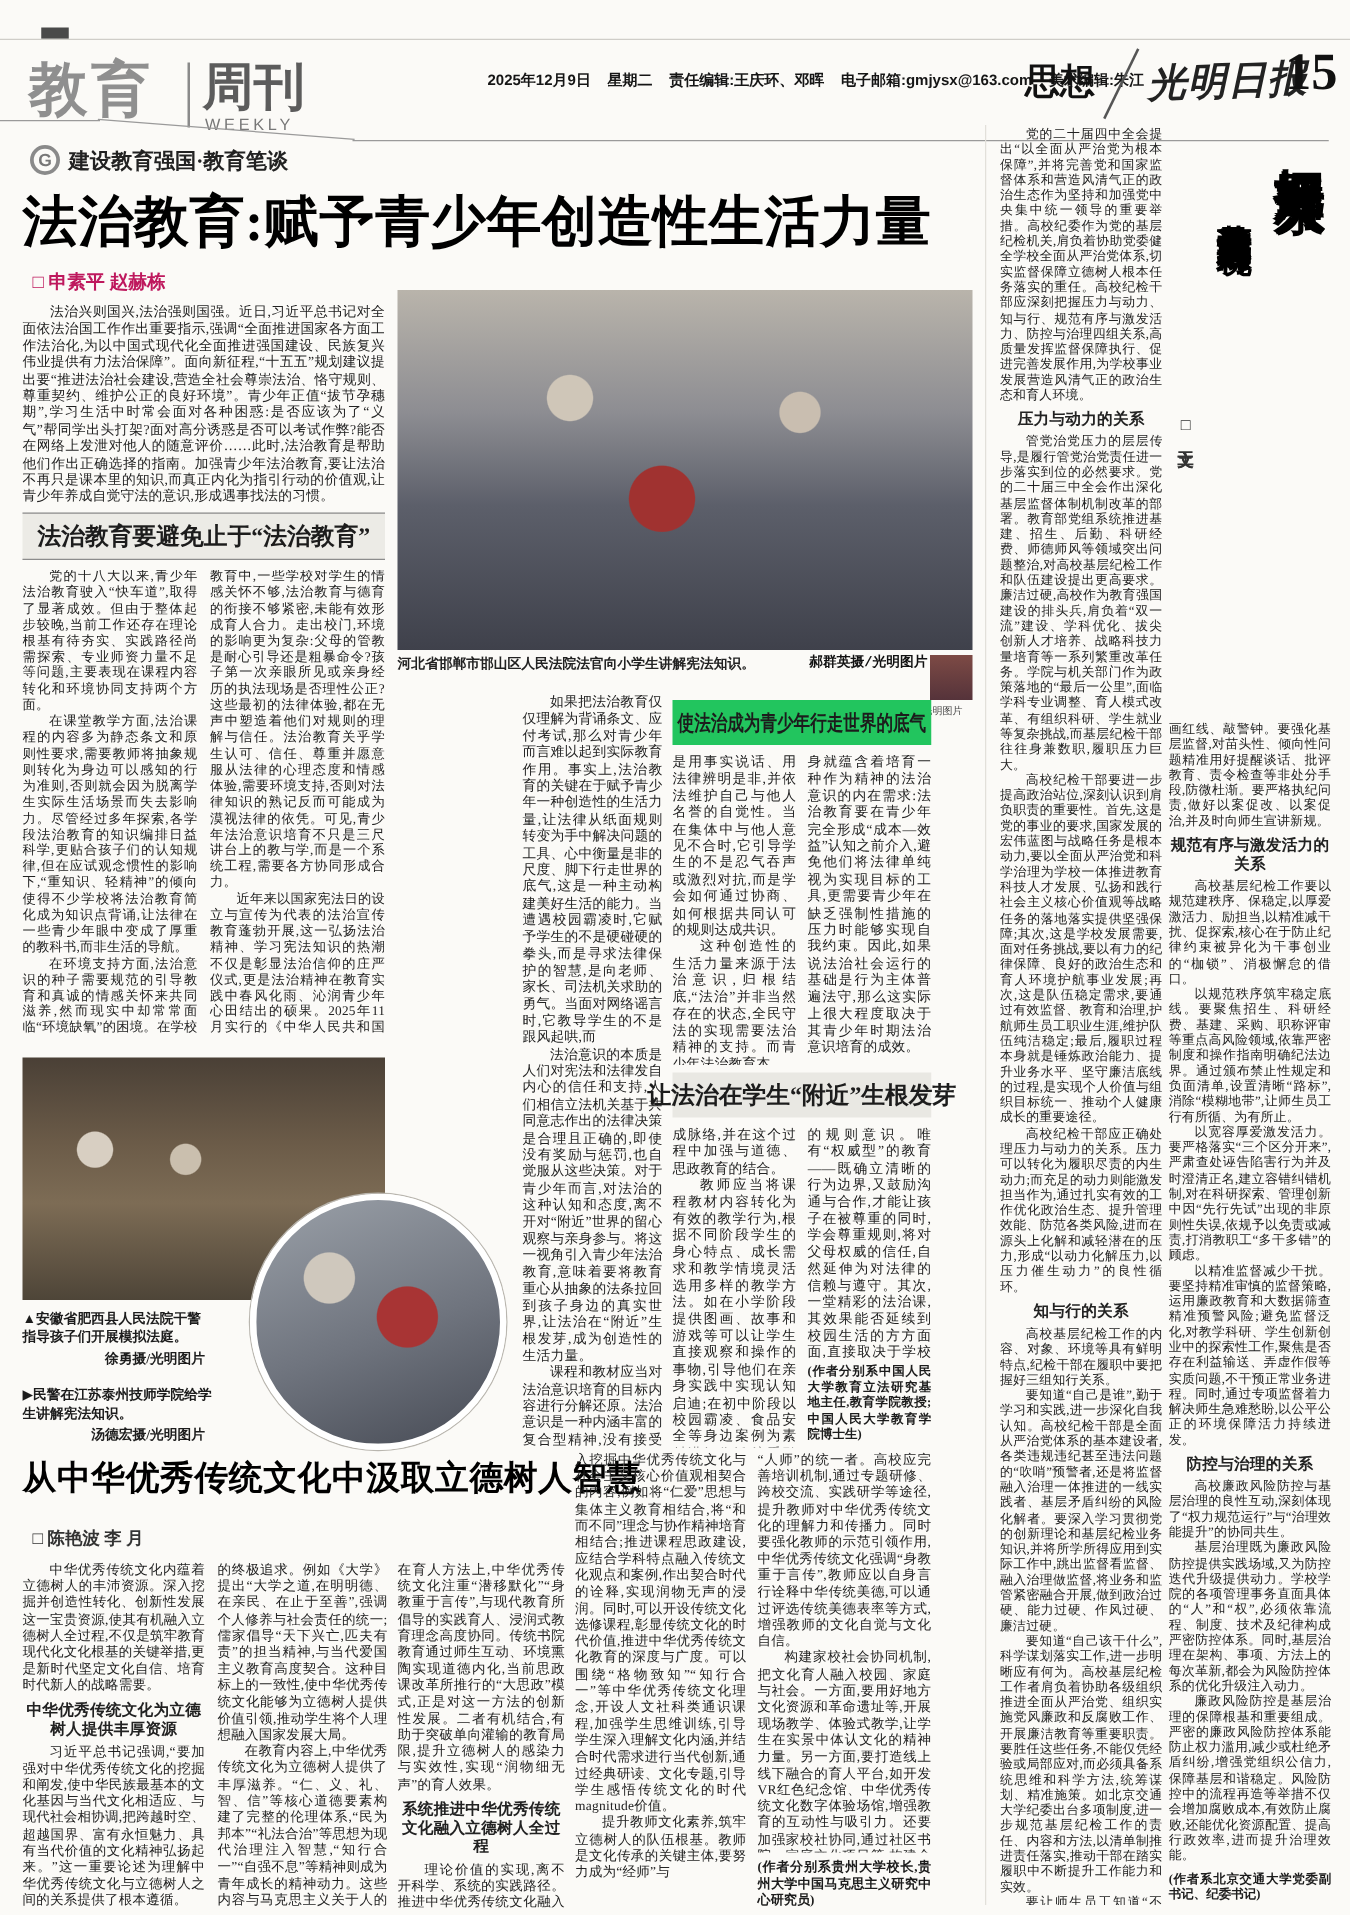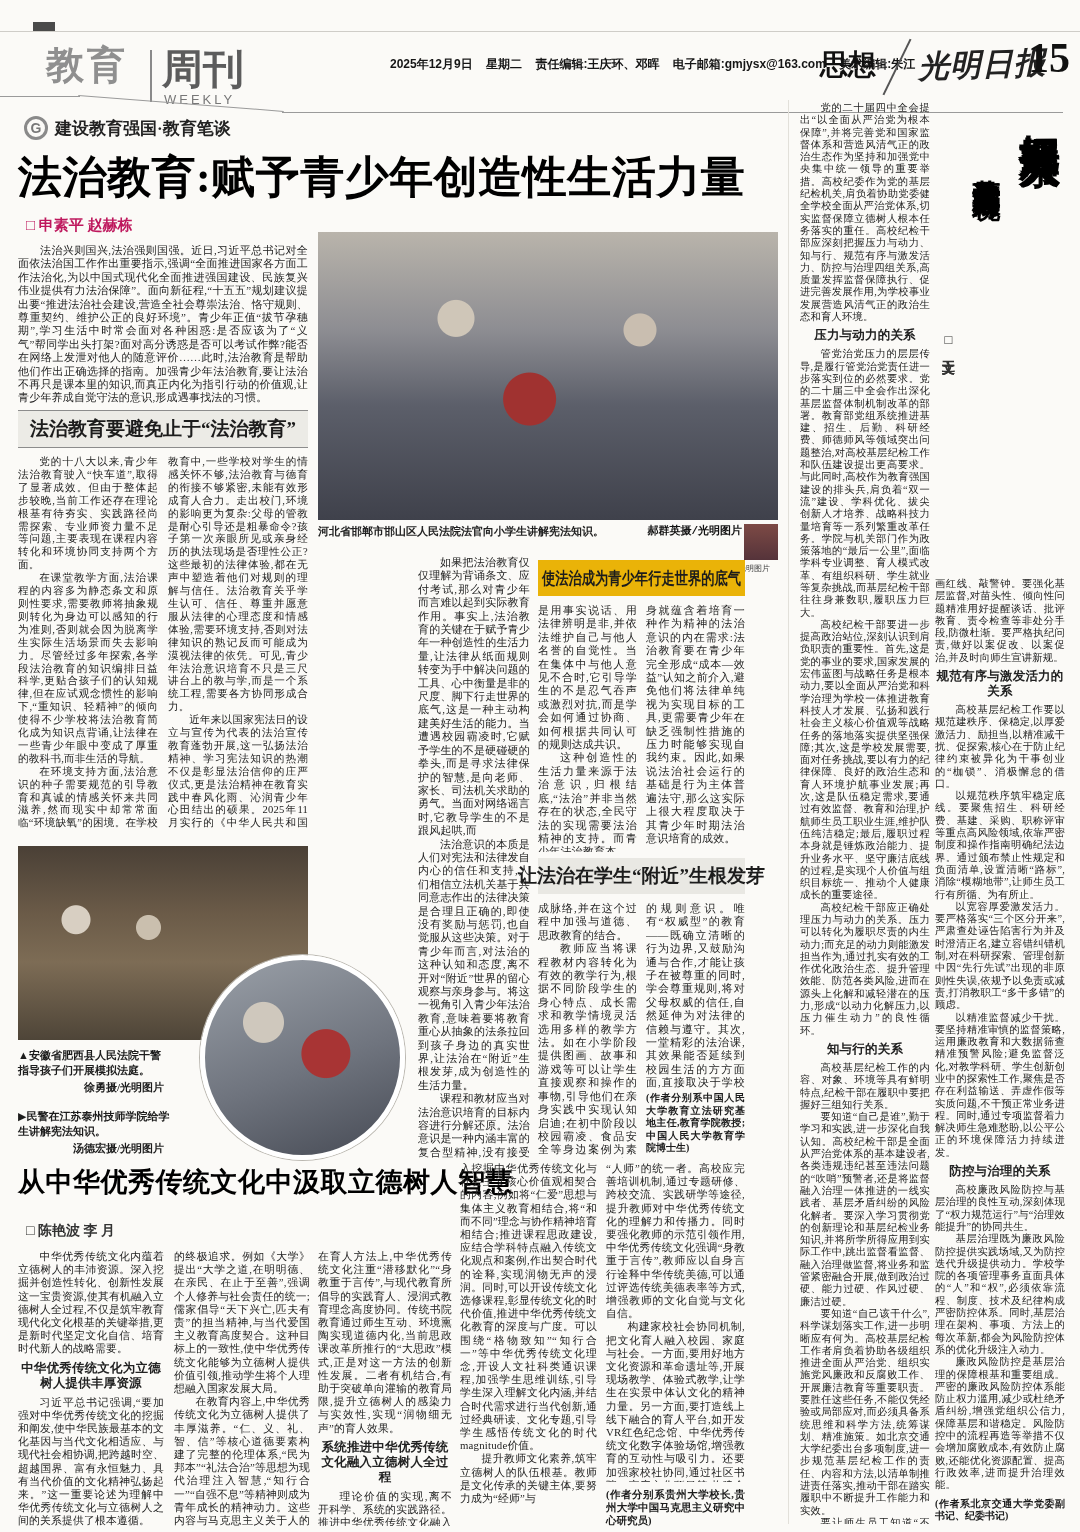--- a/index.html
+++ b/index.html
@@ -2,21 +2,21 @@
 <html><head>
 <meta charset="utf-8">
 <style>
   html,body{margin:0;padding:0;background:#e8e6e1;}
   .page{position:relative;width:1080px;height:1532px;margin:0 auto;background:#fbfaf7;overflow:hidden;
         font-family:"Liberation Serif","DejaVu Serif",serif;color:#1c1c1c;}
   [data-name]{box-sizing:border-box;}
   
   .top-chip{position:absolute;left:33px;top:22px;width:22px;height:9px;background:#4a4a4a;}
   .top-rule{position:absolute;left:0;top:31px;width:1080px;height:1px;background:#cfcdc8;}
-  .logo-cn{position:absolute;left:46px;top:40px;font-size:38px;font-weight:900;color:#8f8f8f;letter-spacing:3px;}
+  .logo-cn{position:absolute;left:23px;top:40px;font-size:47px;font-weight:900;color:#8f8f8f;letter-spacing:3px;}
   .logo-bar{position:absolute;left:150px;top:50px;width:2px;height:52px;background:#8a8a8a;}
   .logo-weekly{position:absolute;left:162px;top:42px;font-size:41px;font-weight:900;color:#5c5c5c;text-align:right;}
   .logo-weekly-en{position:absolute;left:164px;top:92px;font-size:13px;letter-spacing:3px;color:#777;
                   font-family:"Liberation Sans","DejaVu Sans",sans-serif;}
   .dateline{position:absolute;left:390px;top:56px;width:420px;font-size:12px;font-weight:700;color:#151515;
             font-family:"Liberation Sans","DejaVu Sans",sans-serif;white-space:nowrap;}
   .dateline span{margin-right:10px;}
   .col-name{position:absolute;left:820px;top:46px;font-size:28px;font-weight:900;color:#111;}
   .mast-slash{position:absolute;left:896px;top:36px;width:2px;height:62px;background:#555;transform:rotate(26deg);}
   .masthead{position:absolute;left:918px;top:44px;font-size:31px;font-weight:900;font-style:italic;color:#222;
@@ -72,21 +72,21 @@
   .photo-cap-row{position:absolute;left:318px;top:524px;width:424px;display:flex;justify-content:space-between;
                  font-size:11px;line-height:14px;}
   .photo-cap-row .cap{font-weight:600;color:#222;}
   .photo-cap-row .credit{font-weight:800;color:#111;white-space:nowrap;margin-left:12px;font-family:Liberation Mono, monospace;}
   .captions-left{position:absolute;left:18px;top:1048px;width:152px;font-size:11px;line-height:15px;}
   .captions-left .cap{font-weight:600;margin:0 0 2px 0;}
   .captions-left .credit{font-weight:800;text-align:right;margin:0 0 14px 0;padding-right:6px;}
   
   .colA{position:absolute;left:318px;top:556px;width:212px;height:602px;}
   .circ-spacer{float:left;width:100px;height:200px;margin-top:400px;}
-  .band2{left:538px;top:560px;width:207px;height:36px;background:#eab308;border:none;}
+  .band2{left:538px;top:560px;width:207px;height:36px;background:#22c55e;border:none;}
   .band2 .bt{font-size:17px;transform:scaleX(.78);transform-origin:center;}
   .band3{left:538px;top:858px;width:207px;height:36px;background:#e9e8e3;border:none;}
   .colB{position:absolute;left:538px;top:604px;width:99px;height:248px;}
   .colC{position:absolute;left:646px;top:604px;width:99px;height:248px;}
   .colD{position:absolute;left:538px;top:902px;width:99px;height:256px;}
   .colE{position:absolute;left:646px;top:902px;width:99px;height:186px;}
   .mid-byline{position:absolute;left:646px;top:1092px;width:99px;font-size:10px;line-height:12.6px;
               font-weight:800;text-align:justify;}
   
   .b-headline{position:absolute;left:18px;top:1164px;width:530px;font-size:27px;font-weight:900;color:#000;
@@ -224,21 +224,21 @@
   <div class="bcol bcol5 body-txt" data-name="bottom-column-5">
       <p class="f-c" data-name="paragraph">“人师”的统一者。高校应完善培训机制,通过专题研修、跨校交流、实践研学等途径,提升教师对中华优秀传统文化的理解力和传播力。同时要强化教师的示范引领作用,中华优秀传统文化强调“身教重于言传”,教师应以自身言行诠释中华传统美德,可以通过评选传统美德表率等方式,增强教师的文化自觉与文化自信。</p>
       <p class="f-p" data-name="paragraph">构建家校社会协同机制,把文化育人融入校园、家庭与社会。一方面,要用好地方文化资源和革命遗址等,开展现场教学、体验式教学,让学生在实景中体认文化的精神力量。另一方面,要打造线上线下融合的育人平台,如开发VR红色纪念馆、中华优秀传统文化数字体验场馆,增强教育的互动性与吸引力。还要加强家校社协同,通过社区书院、家庭文化项目等,构建全社会参与的文化育人网络。</p>
     </div>
   <div class="b-byline" data-name="bottom-article-byline">(作者分别系贵州大学校长,贵州大学中国马克思主义研究中心研究员)</div>
 
   <div class="v-rule" data-name="vertical-divider"></div>
   <div class="rcol rcol1 body-txt" data-name="right-column-1">
       <p class="f-p" data-name="paragraph">党的二十届四中全会提出“以全面从严治党为根本保障”,并将完善党和国家监督体系和营造风清气正的政治生态作为坚持和加强党中央集中统一领导的重要举措。高校纪委作为党的基层纪检机关,肩负着协助党委健全学校全面从严治党体系,切实监督保障立德树人根本任务落实的重任。高校纪检干部应深刻把握压力与动力、知与行、规范有序与激发活力、防控与治理四组关系,高质量发挥监督保障执行、促进完善发展作用,为学校事业发展营造风清气正的政治生态和育人环境。</p>
       <h4 class="f-h" data-name="column-subhead">压力与动力的关系</h4>
-      <p class="f-p" data-name="paragraph">管党治党压力的层层传导,是履行管党治党责任进一步落实到位的必然要求。党的二十届三中全会作出深化基层监督体制机制改革的部署。教育部党组系统推进基建、招生、后勤、科研经费、师德师风等领域突出问题整治,对高校基层纪检工作和队伍建设提出更高要求。与此同时,高校作为教育强国建设的排头兵,肩负着“双一流”建设、学科优化、拔尖创新人才培养、战略科技力量培育等一系列繁重改革任务。学院与机关部门作为政策落地的“最后一公里”,面临学科专业调整、育人模式改革、有组织科研、学生就业等复杂挑战,而基层纪检干部往往身兼数职,履职压力巨大。</p>
+      <p class="f-p" data-name="paragraph">管党治党压力的层层传导,是履行管党治党责任进一步落实到位的必然要求。党的二十届三中全会作出深化基层监督体制机制改革的部署。教育部党组系统推进基建、招生、后勤、科研经费、师德师风等领域突出问题整治,对高校基层纪检工作和队伍建设提出更高要求。廉洁过硬,高校作为教育强国建设的排头兵,肩负着“双一流”建设、学科优化、拔尖创新人才培养、战略科技力量培育等一系列繁重改革任务。学院与机关部门作为政策落地的“最后一公里”,面临学科专业调整、育人模式改革、有组织科研、学生就业等复杂挑战,而基层纪检干部往往身兼数职,履职压力巨大。</p>
       <p class="f-p" data-name="paragraph">高校纪检干部要进一步提高政治站位,深刻认识到肩负职责的重要性。首先,这是党的事业的要求,国家发展的宏伟蓝图与战略任务是根本动力,要以全面从严治党和科学治理为学校一体推进教育科技人才发展、弘扬和践行社会主义核心价值观等战略任务的落地落实提供坚强保障;其次,这是学校发展需要,面对任务挑战,要以有力的纪律保障、良好的政治生态和育人环境护航事业发展;再次,这是队伍稳定需求,要通过有效监督、教育和治理,护航师生员工职业生涯,维护队伍纯洁稳定;最后,履职过程本身就是锤炼政治能力、提升业务水平、坚守廉洁底线的过程,是实现个人价值与组织目标统一、推动个人健康成长的重要途径。</p>
       <p class="f-p" data-name="paragraph">高校纪检干部应正确处理压力与动力的关系。压力可以转化为履职尽责的内生动力;而充足的动力则能激发担当作为,通过扎实有效的工作优化政治生态、提升管理效能、防范各类风险,进而在源头上化解和减轻潜在的压力,形成“以动力化解压力,以压力催生动力”的良性循环。</p>
       <h4 class="f-h" data-name="column-subhead">知与行的关系</h4>
       <p class="f-p" data-name="paragraph">高校基层纪检工作的内容、对象、环境等具有鲜明特点,纪检干部在履职中要把握好三组知行关系。</p>
       <p class="f-p" data-name="paragraph">要知道“自己是谁”,勤于学习和实践,进一步深化自我认知。高校纪检干部是全面从严治党体系的基本建设者,各类违规违纪甚至违法问题的“吹哨”预警者,还是将监督融入治理一体推进的一线实践者、基层矛盾纠纷的风险化解者。要深入学习贯彻党的创新理论和基层纪检业务知识,并将所学所得应用到实际工作中,跳出监督看监督、融入治理做监督,将业务和监管紧密融合开展,做到政治过硬、能力过硬、作风过硬、廉洁过硬。</p>
       <p class="f-p" data-name="paragraph">要知道“自己该干什么”,科学谋划落实工作,进一步明晰应有何为。高校基层纪检工作者肩负着协助各级组织推进全面从严治党、组织实施党风廉政和反腐败工作、开展廉洁教育等重要职责。要胜任这些任务,不能仅凭经验或局部应对,而必须具备系统思维和科学方法,统筹谋划、精准施策。如北京交通大学纪委出台多项制度,进一步规范基层纪检工作的责任、内容和方法,以清单制推进责任落实,推动干部在踏实履职中不断提升工作能力和实效。</p>
       <p class="f-p" data-name="paragraph">要让师生员工知道“不该干什么”,通过教育、提醒、规范、惩治等,使其进一步认识到何事绝不能为。要协助党委加强廉政风险防控体系建设,通过强化制度保障、规范流程设计等,确保权力规范运行。要常态化加强警示教育,通过讲授廉政课、召开警示会等方式</p>
     </div>
   <div class="r-title" data-name="right-article-title-block">
     <div class="t-main" data-name="right-title-main">把握好四对关系</div>

